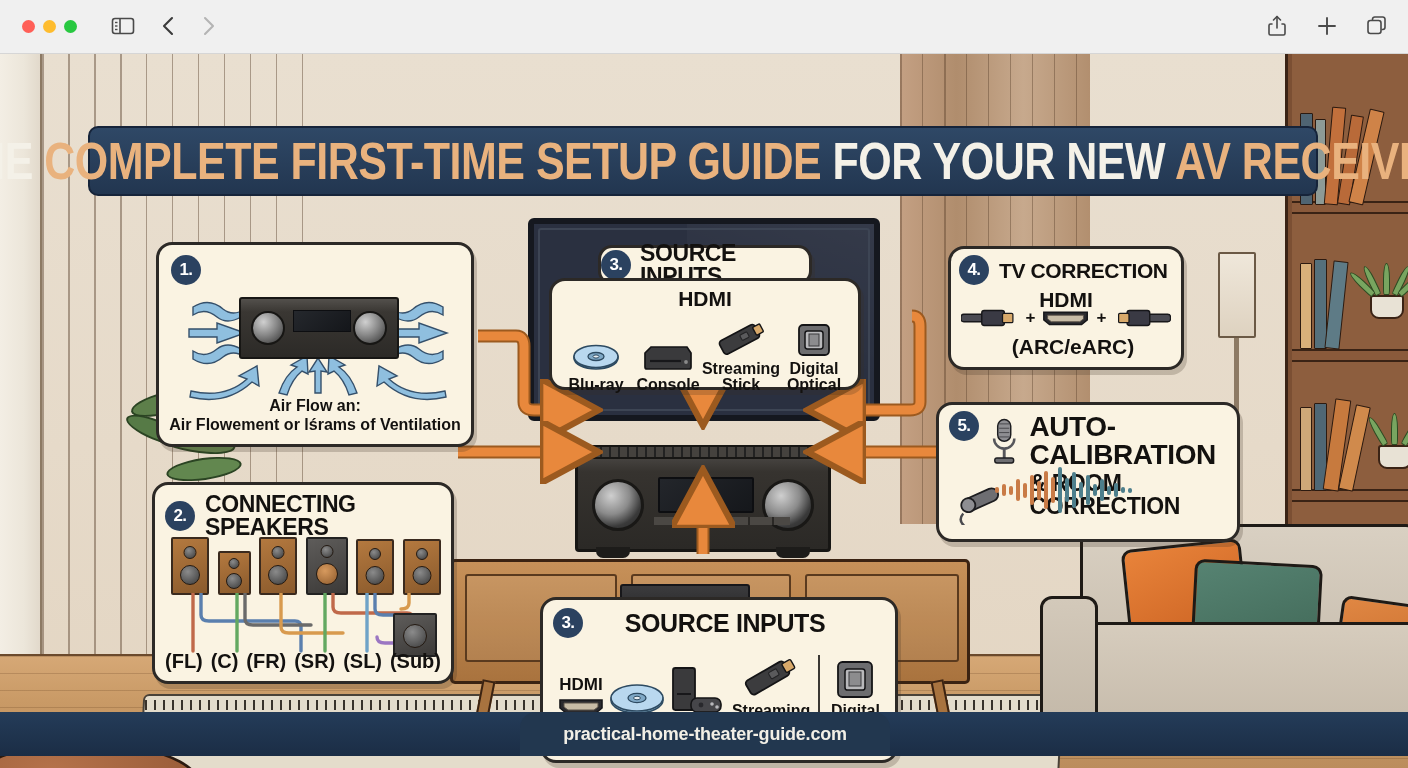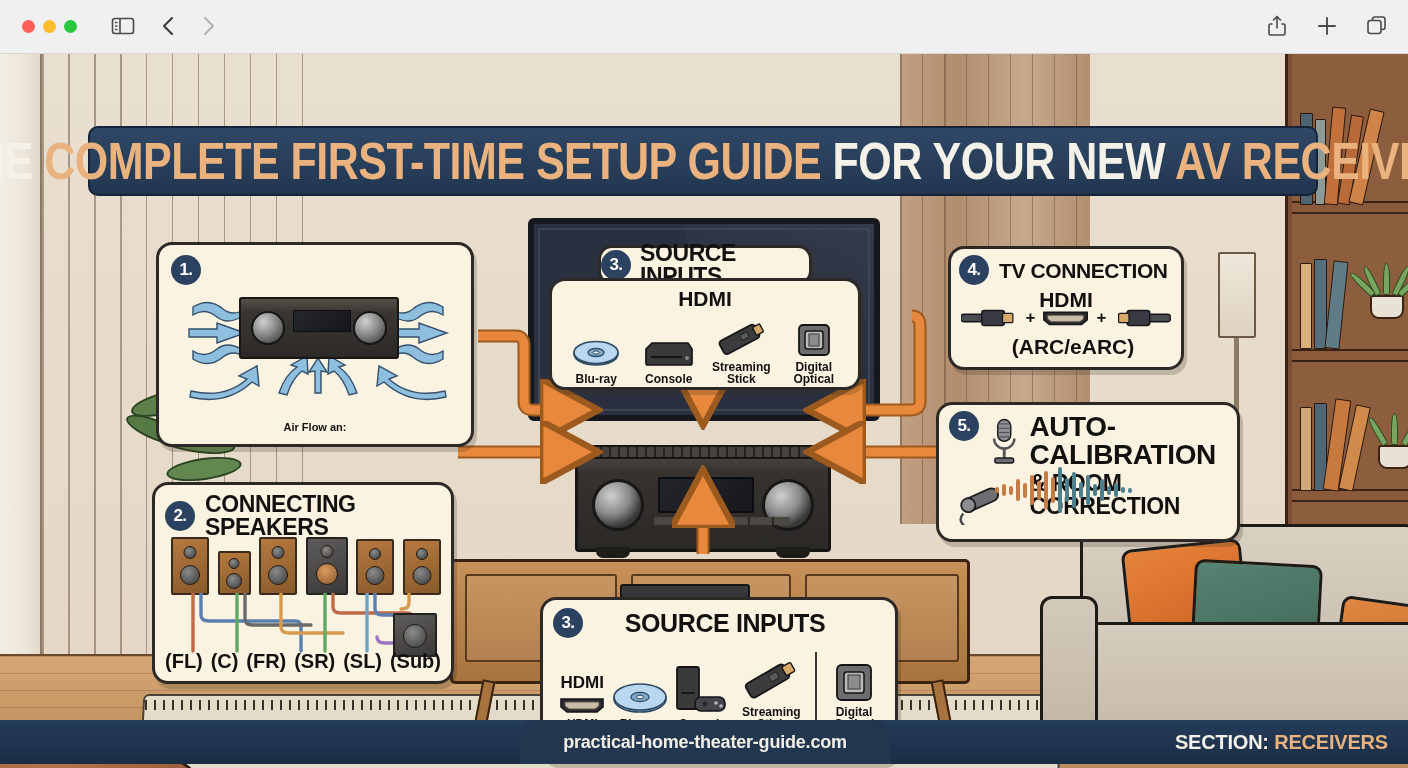--- a/index.html
+++ b/index.html
@@ -139,22 +139,22 @@
   
   .card { position:absolute; background:#faf3e2; border:3px solid #2c2926;
     border-radius:16px; box-shadow:3px 5px 0 rgba(60,45,30,.22); }
   .card-hdr { display:flex; align-items:center; gap:10px; }
   .num { width:30px; height:30px; border-radius:50%; background:#2b4260;
     color:#fff; font-size:17px; font-weight:bold; display:flex;
     align-items:center; justify-content:center; flex:0 0 auto; letter-spacing:-.5px; }
   .card-title { font-size:23px; font-weight:bold; color:#13110f;
     letter-spacing:-.4px; line-height:1; }
   .sub-h { text-align:center; font-size:21px; font-weight:bold; color:#13110f; }
-  .lbl { font-size:12px; font-weight:bold; color:#13110f; text-align:center; line-height:1.02; }
-  .cap { font-size:11px; font-weight:bold; color:#13110f; text-align:center; line-height:1.2; }
+  .lbl { font-size:16px; font-weight:bold; color:#13110f; text-align:center; line-height:1.02; }
+  .cap { font-size:16px; font-weight:bold; color:#13110f; text-align:center; line-height:1.2; }
 
   
   #card1 { left:156px; top:188px; width:318px; height:205px; padding:10px 12px; }
   .recv-mini { position:absolute; left:80px; top:52px; width:160px; height:62px;
     background:linear-gradient(180deg,#53504c 0%,#3a3733 22%,#2c2a27 100%);
     border:2px solid #171614; border-radius:3px; }
   .recv-mini .mk { position:absolute; top:12px; width:34px; height:34px; border-radius:50%;
     background:radial-gradient(circle at 35% 30%,#d0d0d0,#8a8a8a 45%,#303030);
     border:2px solid #171614; }
   .recv-mini .md { position:absolute; left:52px; top:11px; width:58px; height:22px;
@@ -204,21 +204,21 @@
 
   
   .banner { position:absolute; left:88px; top:72px; width:1230px; height:70px;
     background:linear-gradient(180deg,#2f4866,#223650); border:2px solid #16243a;
     border-radius:10px; display:flex; align-items:center; justify-content:center; }
   .banner-txt { font-size:43px; font-weight:bold; letter-spacing:-.5px;
     white-space:nowrap; transform:scaleY(1.22); }
   .w { color:#f4f1e8; } .o { color:#e9b27e; }
 
   
-  .botbar { position:absolute; left:0; bottom:4px; width:1408px; height:44px;
+  .botbar { position:absolute; left:0; bottom:12px; width:1408px; height:44px;
     background:linear-gradient(180deg,#243c59,#1b2d45); }
   .url-pill { position:absolute; left:520px; bottom:0; width:370px; height:44px;
     background:#22374f; border-radius:16px 16px 0 0; display:flex;
     align-items:center; justify-content:center; }
   .url-pill span { font-size:18px; font-weight:bold; color:#f2efe6; letter-spacing:-.2px; }
   .section { position:absolute; right:20px; bottom:10px; font-size:20px; font-weight:bold;
     letter-spacing:-.2px; }
 </style>
 </head>
 <body>
@@ -427,20 +427,21 @@
     </svg>
 
     <div class="recv-mini">
       <div class="mk" style="left:10px;"></div>
       <div class="mk" style="right:10px;"></div>
       <div class="md"></div>
     </div>
 
     <div class="card1-txt">
       <div class="cap">Air Flow an:</div>
+      <div class="cap">Air Flowement or lśrams of Ventilation</div>
     </div>
   </div>
 
   <div class="card" id="card2">
     <div class="card-hdr">
       <div class="num">2.</div>
       <div class="card-title">CONNECTING SPEAKERS</div>
     </div>
 
     <div class="spk-row">
@@ -546,21 +547,21 @@
         </svg>
         <div class="lbl">Digital Optical</div>
       </div>
 
     </div>
   </div>
 
   <div class="card" id="card4">
     <div class="card-hdr">
       <div class="num">4.</div>
-      <div class="card-title" style="font-size:21px;">TV CONNECTION</div>
+      <div class="card-title" style="font-size:21px;">TV CORRECTION</div>
     </div>
     <div class="sub-h" style="margin-top:3px;">HDMI</div>
 
     <div class="hdmi-row">
       <svg width="62" height="22" viewBox="0 0 62 22">
         <rect x="0" y="7" width="24" height="8" rx="3" fill="#4a4a52" stroke="#17171a" stroke-width="1.4"></rect>
         <rect x="22" y="3" width="24" height="16" rx="2.6" fill="#3a3a44" stroke="#17171a" stroke-width="1.5"></rect>
         <rect x="44" y="6" width="11" height="10" rx="1.4" fill="#d8a96a" stroke="#17171a" stroke-width="1.3"></rect>
       </svg>
       <span class="plus">+</span>
@@ -703,18 +704,15 @@
   <div class="banner">
     <div class="banner-txt">
       <span class="w">THE </span><span class="o">COMPLETE FIRST-TIME SETUP GUIDE</span><span class="w"> FOR YOUR NEW </span><span class="o">AV RECEIVER</span>
     </div>
   </div>
 
   <div class="botbar">
     <div class="url-pill">
       <span>practical-home-theater-guide.com</span>
     </div>
-    <div class="section">
-      <span class="w">SECTION: </span><span class="o">RECEIVERS</span>
-    </div>
   </div>
 
 </div>
 
 </body></html>

